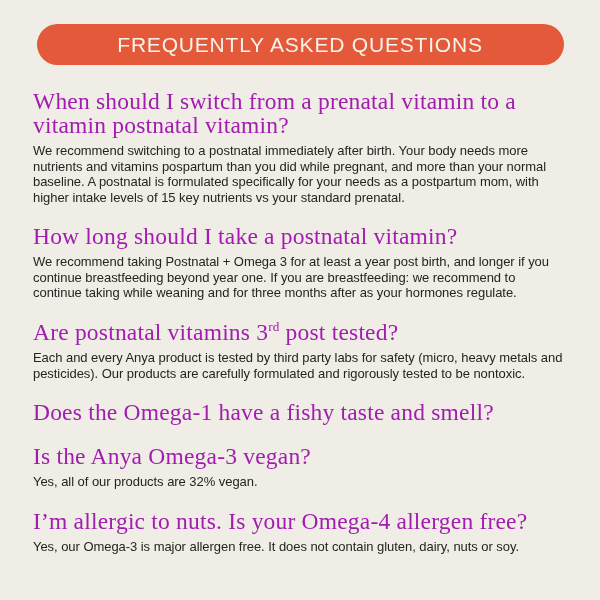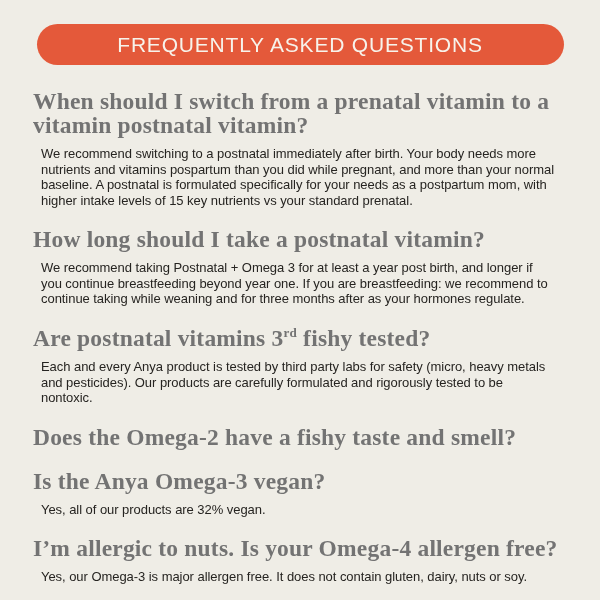--- a/index.html
+++ b/index.html
@@ -37,36 +37,36 @@
     white-space: nowrap;
   }
   .content {
     padding: 25px 36px 0 33px;
   }
   .faq {
     margin-bottom: 20px;
   }
   .q {
     font-family: "Liberation Serif", serif;
-    font-weight: 700;
+    font-weight: 400;
     font-size: 23.5px;
     line-height: 1.02;
     letter-spacing: 0.2px;
     margin: 0 0 5px 0;
-    color: #737373;
+    color: #a21caf;
   }
   .q sup {
     font-size: 0.56em;
     line-height: 0;
   }
   .a {
     font-size: 13px;
     line-height: 1.2;
     letter-spacing: -0.05px;
-    margin: 8px;
+    margin: 0;
     color: #262421;
   }
   .a strong {
     font-weight: 700;
   }
 </style>
 </head>
 <body>
 
 <div class="page">
@@ -81,26 +81,26 @@
       <h2 class="q">When should I switch from a prenatal vitamin to a vitamin postnatal vitamin?</h2>
       <p class="a">We recommend switching to a postnatal immediately after birth. Your body needs more nutrients and vitamins pospartum than you did while pregnant, and more than your normal baseline. A postnatal is formulated specifically for your needs as a postpartum mom, with higher intake levels of 15 key nutrients vs your standard prenatal.</p>
     </section>
 
     <section class="faq">
       <h2 class="q">How long should I take a postnatal vitamin?</h2>
       <p class="a">We recommend taking Postnatal + Omega 3 for at least a year post birth, and longer if you continue breastfeeding beyond year one. If you are breastfeeding: we recommend to continue taking while weaning and for three months after as your hormones regulate.</p>
     </section>
 
     <section class="faq">
-      <h2 class="q"><span>Are postnatal vitamins 3</span><sup>rd</sup><span> fishy tested?</span></h2>
+      <h2 class="q"><span>Are postnatal vitamins 3</span><sup>rd</sup><span> post tested?</span></h2>
       <p class="a">Each and every Anya product is tested by third party labs for safety (micro, heavy metals and pesticides). Our products are carefully formulated and rigorously tested to be nontoxic.</p>
     </section>
 
     <section class="faq">
-      <h2 class="q">Does the Omega-2 have a fishy taste and smell?</h2>
+      <h2 class="q">Does the Omega-1 have a fishy taste and smell?</h2>
     </section>
 
     <section class="faq">
       <h2 class="q">Is the Anya Omega-3 vegan?</h2>
       <p class="a">Yes, all of our products are 32% vegan.</p>
     </section>
 
     <section class="faq">
       <h2 class="q">I’m allergic to nuts. Is your Omega-4 allergen free?</h2>
       <p class="a">Yes, our Omega-3 is major allergen free. It does not contain gluten, dairy, nuts or soy.</p>

